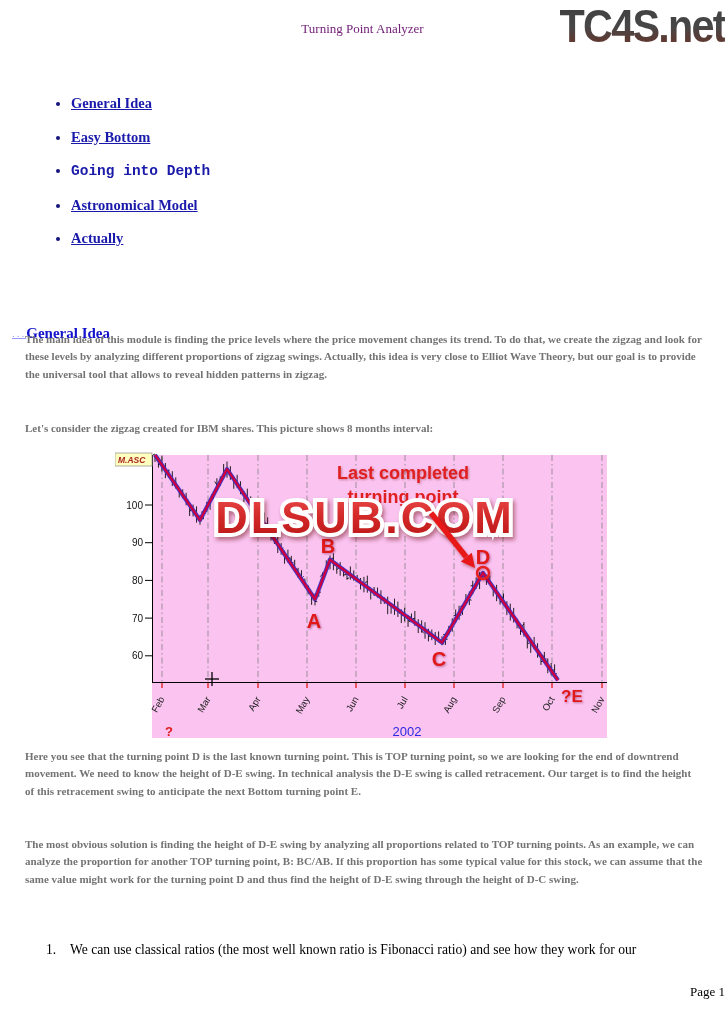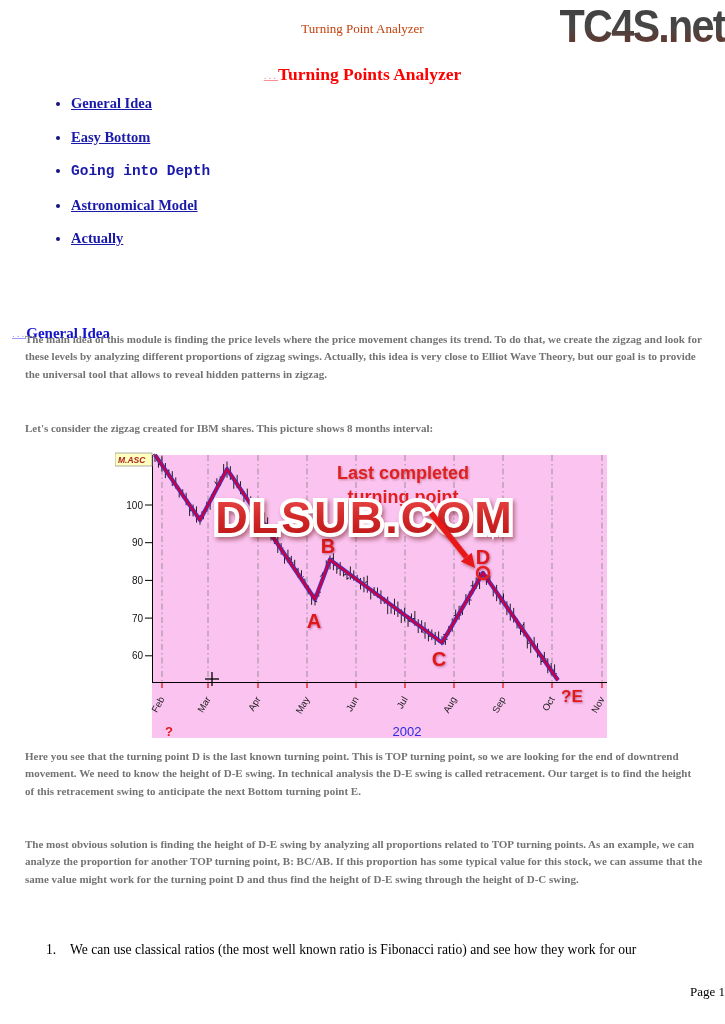--- a/index.html
+++ b/index.html
@@ -1,19 +1,19 @@
 <!DOCTYPE html>
 <html><head>
 <meta charset="utf-8">
 <style>
   html,body{margin:0;padding:0;}
   body{width:725px;height:1024px;background:#fff;font-family:"Liberation Serif",serif;}
   .page{position:relative;width:725px;height:1024px;background:#fff;overflow:hidden;}
 
-  .header-title{position:absolute;top:21px;left:0;right:0;text-align:center;font-size:13px;color:#c2410c;}
+  .header-title{position:absolute;top:21px;left:0;right:0;text-align:center;font-size:13px;color:#701a75;}
 
   .tc4s{position:absolute;top:2px;right:0;font-family:"Liberation Sans",sans-serif;font-weight:700;
         font-size:47px;line-height:1;letter-spacing:-2px;transform:scaleX(.88);transform-origin:100% 0;
         background:linear-gradient(180deg,#3f3f3f 0%,#474747 52%,#5d3a33 82%,#7d4d41 100%);
         -webkit-background-clip:text;background-clip:text;color:transparent;}
 
   .doc-title{position:absolute;top:64px;left:0;right:0;text-align:center;}
   .doc-title .dots{color:#ff8f8f;font-size:11px;letter-spacing:2px;text-decoration:underline;vertical-align:1px;}
   .doc-title .t{color:#ff0000;font-weight:700;font-size:17.5px;}
 
@@ -47,23 +47,20 @@
 </style>
 </head>
 <body>
 
 <div class="page">
 
   <div class="header-title">Turning Point Analyzer</div>
 
   <div class="tc4s">TC4S.net</div>
 
-  <div class="doc-title">
-    <span class="dots">...</span><span class="t">Turning Points Analyzer</span>
-  </div>
 
   <ul class="nav">
     <li><a>General Idea</a></li>
     <li><a>Easy Bottom</a></li>
     <li class="nou"><a>Going into Depth</a></li>
     <li><a>Astronomical Model</a></li>
     <li><a>Actually</a></li>
   </ul>
 
   <div class="section-head">

